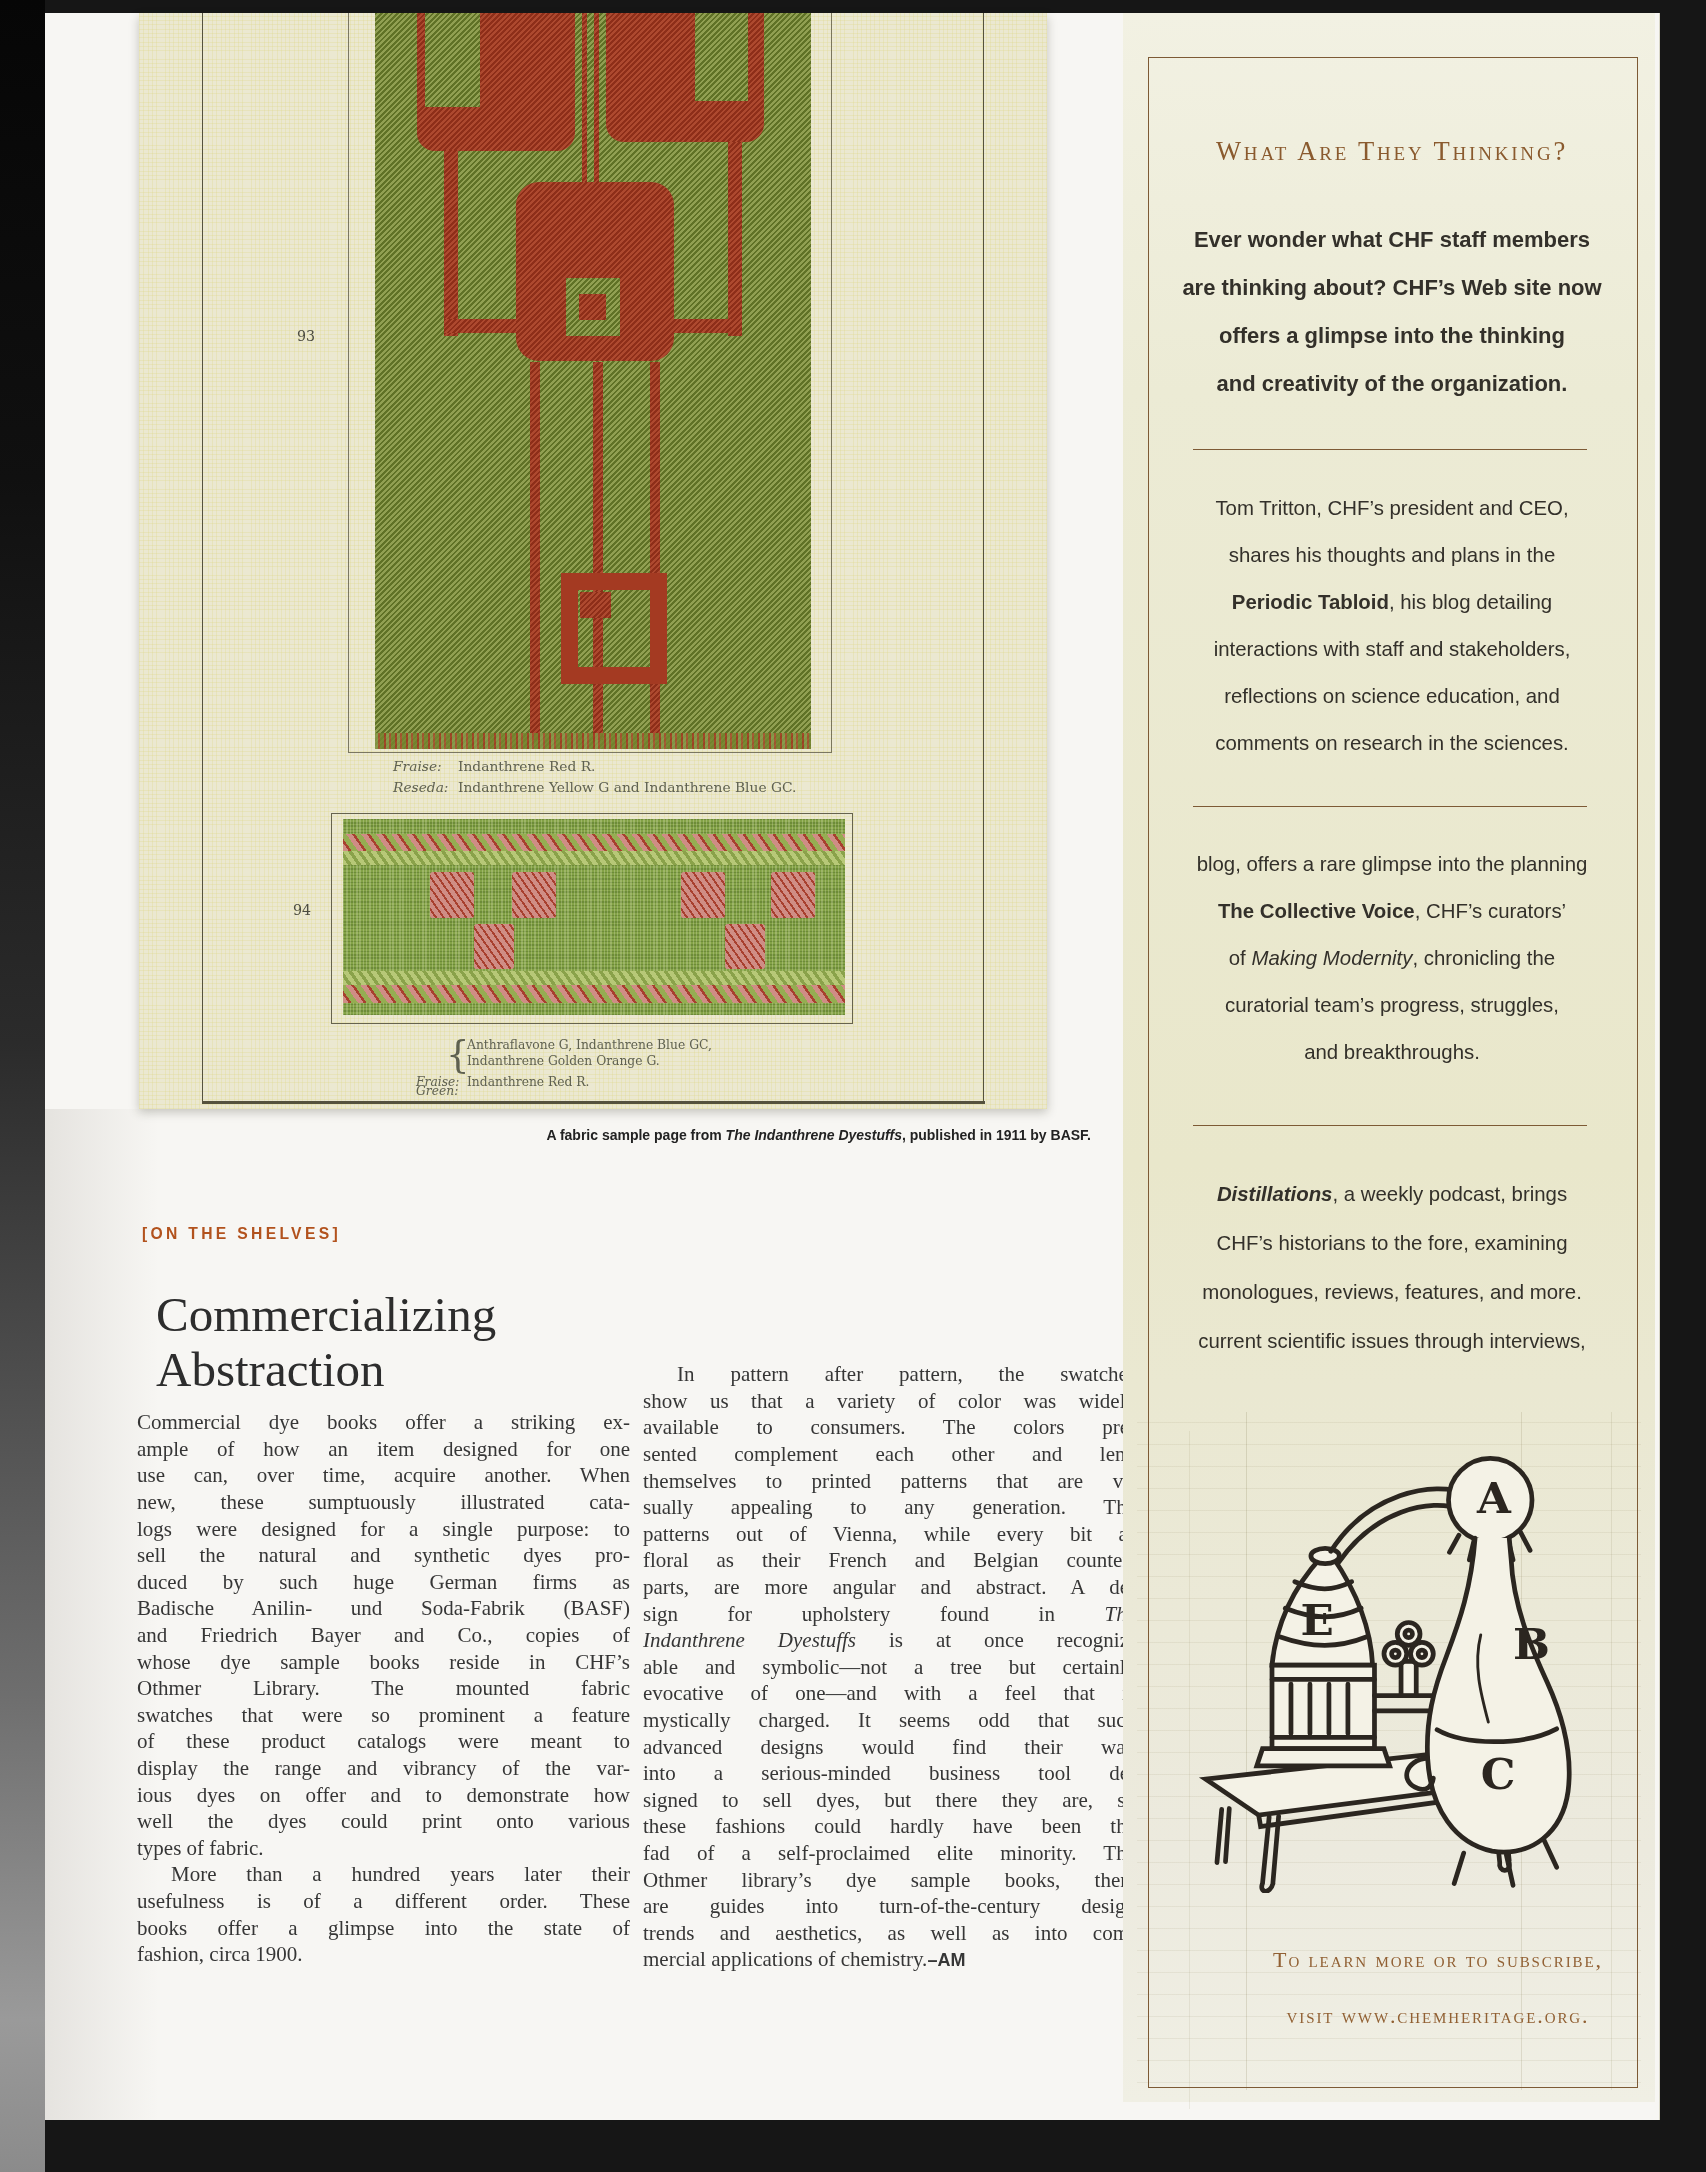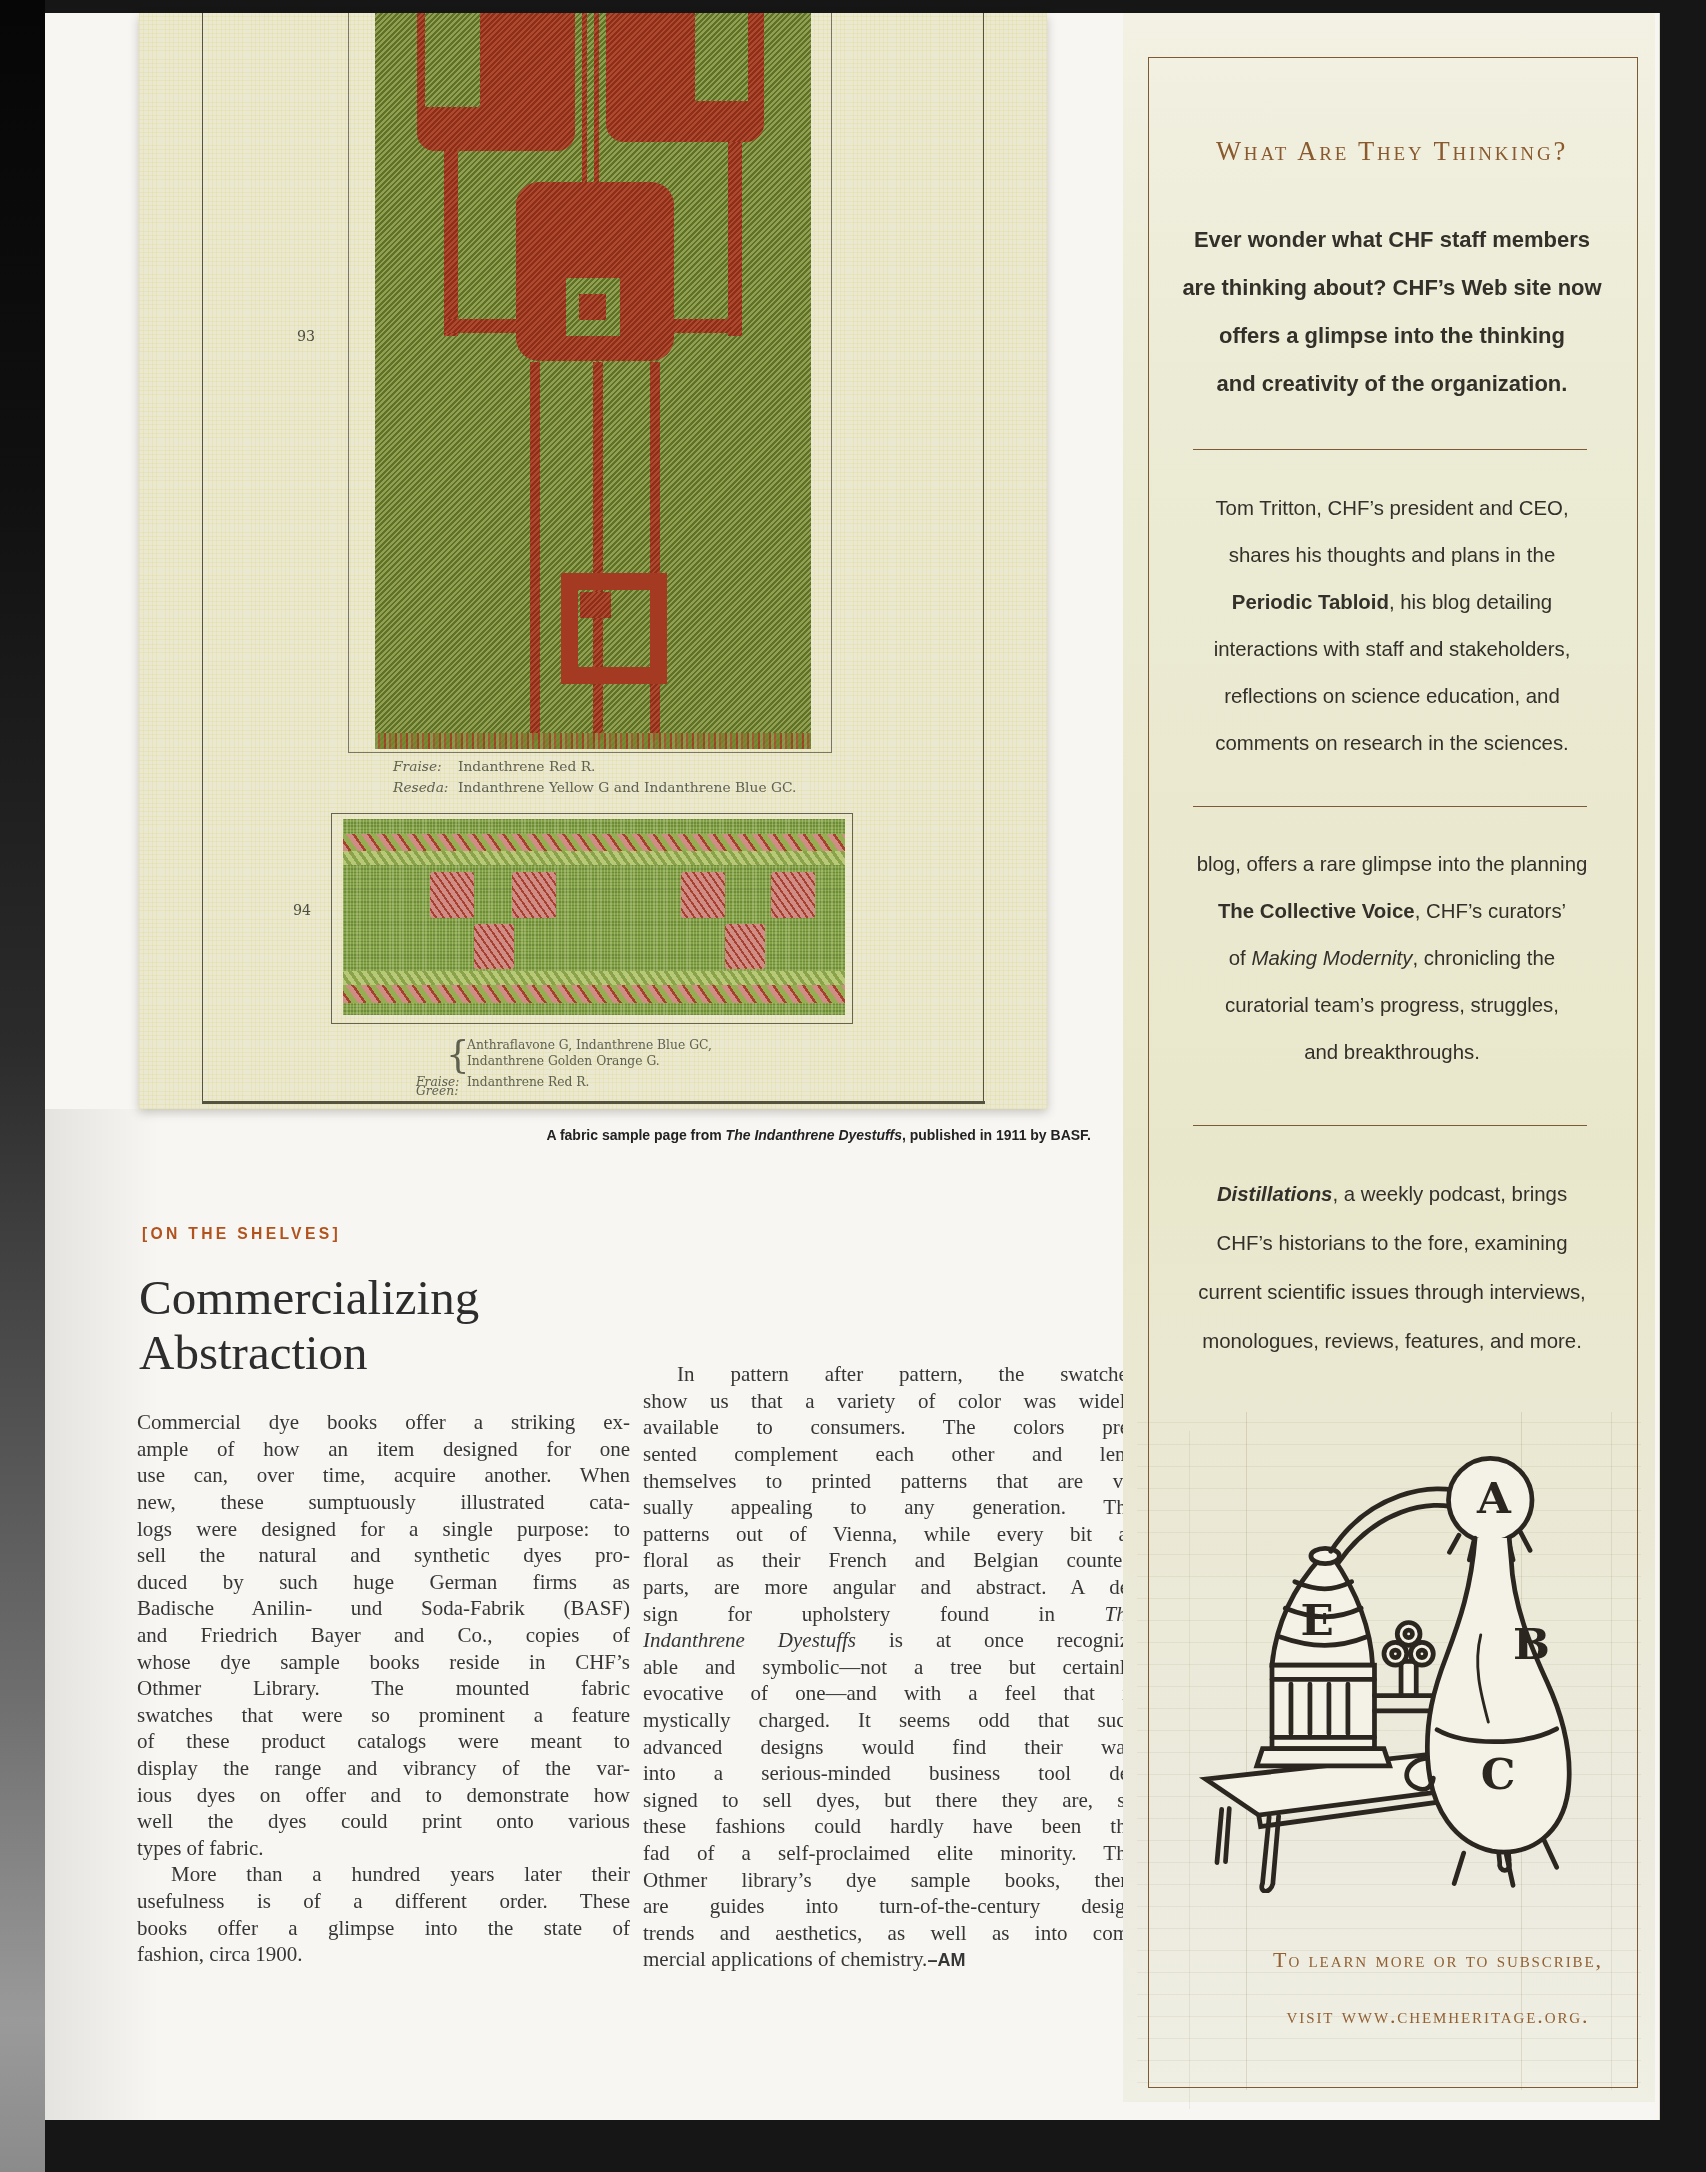--- a/index.html
+++ b/index.html
@@ -159,21 +159,21 @@
     <div class="abs cap2line lab" style="left:277px;top:1033px;font-style:italic;margin-top:38px;">Green:</div>
     <div class="abs" style="left:307px;top:1020px;font-family:'DejaVu Serif',serif;font-size:37px;font-weight:100;color:#5f6150;">{</div>
     <div class="abs cap2line" style="left:328px;top:1025px;">Anthraflavone G, Indanthrene Blue GC,</div>
     <div class="abs cap2line" style="left:328px;top:1041px;">Indanthrene Golden Orange G.</div>
     <div class="abs cap2line lab" style="left:277px;top:1062px;font-style:italic;">Fraise:</div>
     <div class="abs cap2line" style="left:328px;top:1062px;">Indanthrene Red R.</div>
   </div>
 
   <div class="abs" id="figcap"><span>A fabric sample page from </span><span class="r-i">The Indanthrene Dyestuffs</span><span>, published in 1911 by BASF.</span></div>
   <div class="abs" id="kicker">[ON THE SHELVES]</div>
-  <h1 class="abs" id="headline" style="margin:0;">
+  <h1 class="abs" id="headline" style="margin:17px;">
     <div>Commercializing</div>
     <div>Abstraction</div>
   </h1>
   <div class="abs col" id="col1">
       <div class="line"><span>Commercial dye books offer a striking ex-</span></div>
       <div class="line"><span>ample of how an item designed for one</span></div>
       <div class="line"><span>use can, over time, acquire another. When</span></div>
       <div class="line"><span>new, these sumptuously illustrated cata-</span></div>
       <div class="line"><span>logs were designed for a single purpose: to</span></div>
       <div class="line"><span>sell the natural and synthetic dyes pro-</span></div>
@@ -242,22 +242,22 @@
       <div class="line"><span>blog, offers a rare glimpse into the planning</span></div>
       <div class="line"><span class="r-b">The Collective Voice</span><span>, CHF’s curators’</span></div>
       <div class="line"><span>of </span><span class="r-i">Making Modernity</span><span>, chronicling the</span></div>
       <div class="line"><span>curatorial team’s progress, struggles,</span></div>
       <div class="line"><span>and breakthroughs.</span></div>
     </div>
   <div class="abs sb-rule" style="top:1112px;"></div>
   <div class="abs sb-par" id="sb-p4">
       <div class="line"><span class="r-bi">Distillations</span><span>, a weekly podcast, brings</span></div>
       <div class="line"><span>CHF’s historians to the fore, examining</span></div>
+      <div class="line"><span>monologues, reviews, features, and more.</span></div>
       <div class="line"><span>current scientific issues through interviews,</span></div>
-      <div class="line"><span>monologues, reviews, features, and more.</span></div>
     </div>
 
   <svg class="abs" id="illus" width="446" height="448" viewBox="0 0 470 472">
     <g stroke="#2b2620" stroke-width="5" fill="none" stroke-linecap="round">
 
       <g>
         <polygon points="28,352 300,322 348,356 84,390" fill="#f4f2e6"></polygon>
         <path d="M84,390 L86,402 L348,366 L348,356"></path>
         <path d="M95,392 L88,462 M105,391 L99,461 M88,462 C84,472 96,474 99,462"></path>
         <path d="M330,362 L338,440 M340,360 L348,438 M338,440 C336,450 350,452 348,440"></path>

